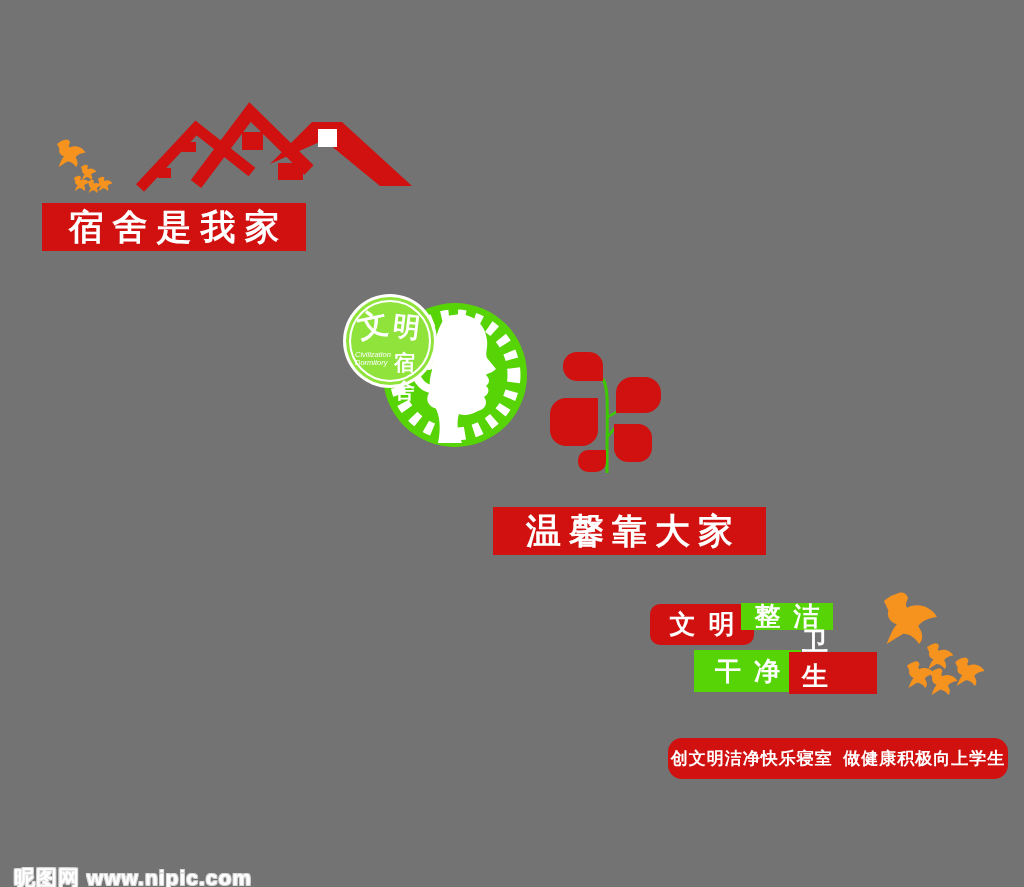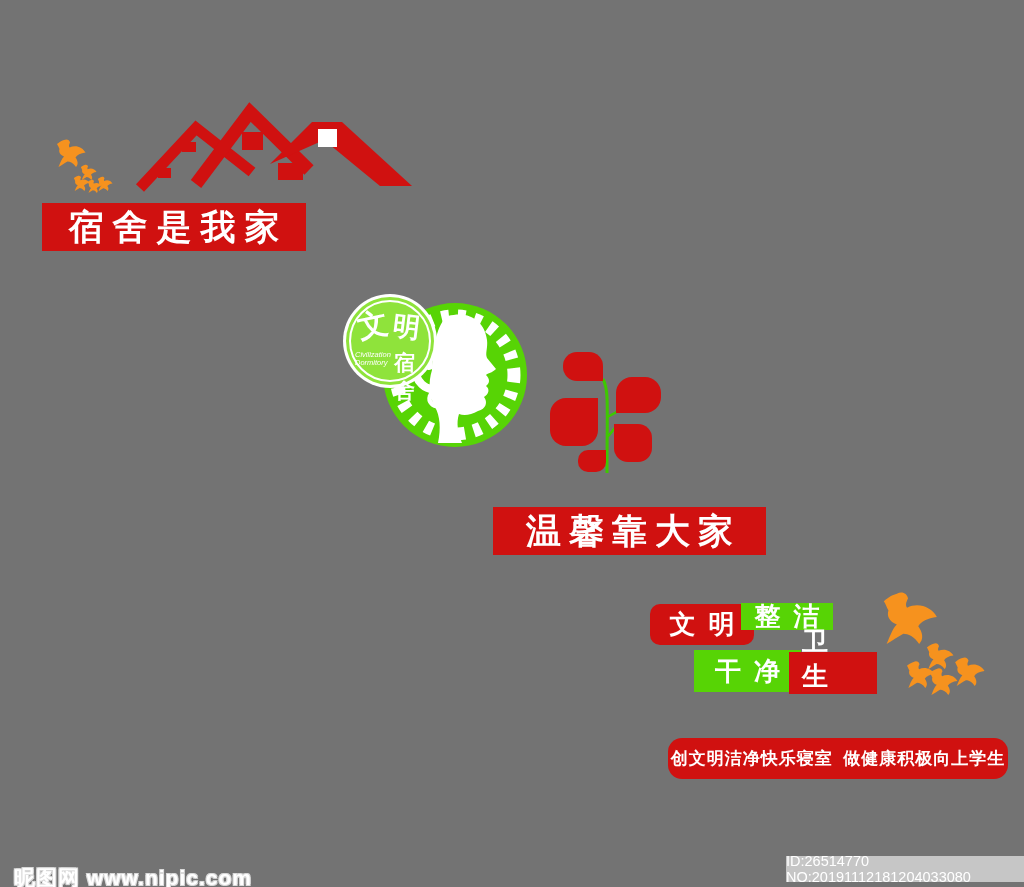--- a/index.html
+++ b/index.html
@@ -178,17 +178,14 @@
     <use href="#bird" x="55" y="79" width="31" height="28" class="fill-orange"></use>
     <use href="#bird" x="80" y="68" width="33" height="30" class="fill-orange"></use>
   </svg>
 
   <div id="slogan" class="banner">
     <span>创文明洁净快乐寝室  做健康积极向上学生</span>
   </div>
 
 
   <div id="watermark" class="abs">昵图网 www.nipic.com</div>
-  <div id="id-bar" class="abs">
-    <span>ID:26514770 NO:20191112181204033080</span>
-  </div>
 
 </div>
 
 </body></html>

